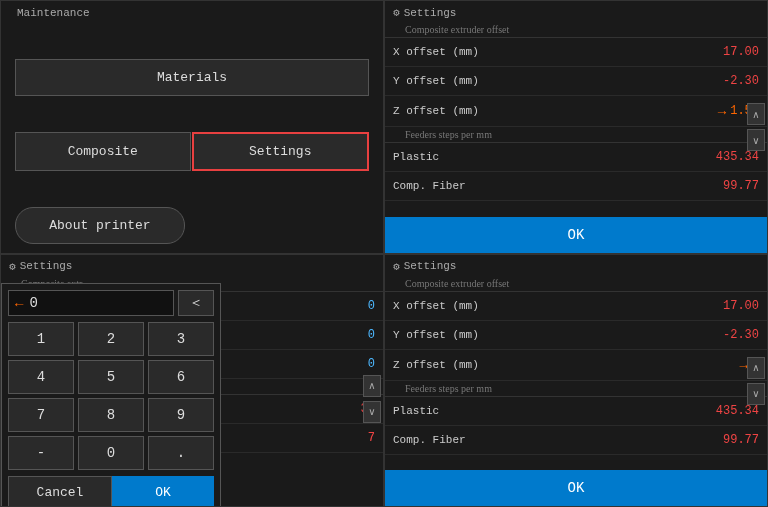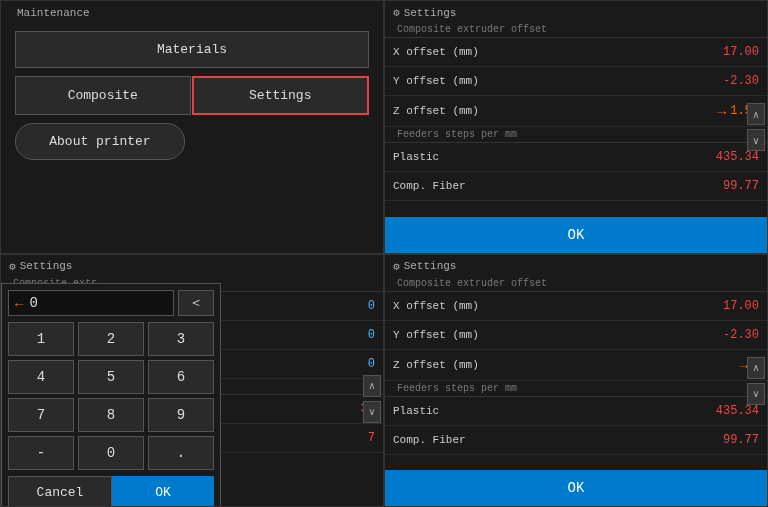--- a/index.html
+++ b/index.html
@@ -45,20 +45,21 @@
       flex: 1;
       padding: 8px 14px;
       display: flex;
       flex-direction: column;
       gap: 8px;
     }
 
     .maintenance-row {
       display: flex;
       gap: 1px;
+      margin-top: 28px;
     }
 
     .maint-btn {
       flex: 1;
       background: #2a2a2a;
       border: 1px solid #555;
       color: #ddd;
       font-family: 'Courier New', monospace;
       font-size: 13px;
       padding: 10px 8px;
@@ -99,22 +100,23 @@
     .settings-header {
       padding: 5px 8px 3px;
       display: flex;
       align-items: center;
       gap: 4px;
     }
 
     .settings-section-label {
       color: #777;
       font-size: 10px;
-      padding: 2px 12px;
+      padding: 2px 20px;
       border-bottom: 1px solid #333;
+      font-family: Liberation Serif, serif;
     }
 
     .settings-row {
       display: flex;
       align-items: center;
       justify-content: space-between;
       padding: 7px 8px;
       border-bottom: 1px solid #2a2a2a;
       gap: 12px;
     }

